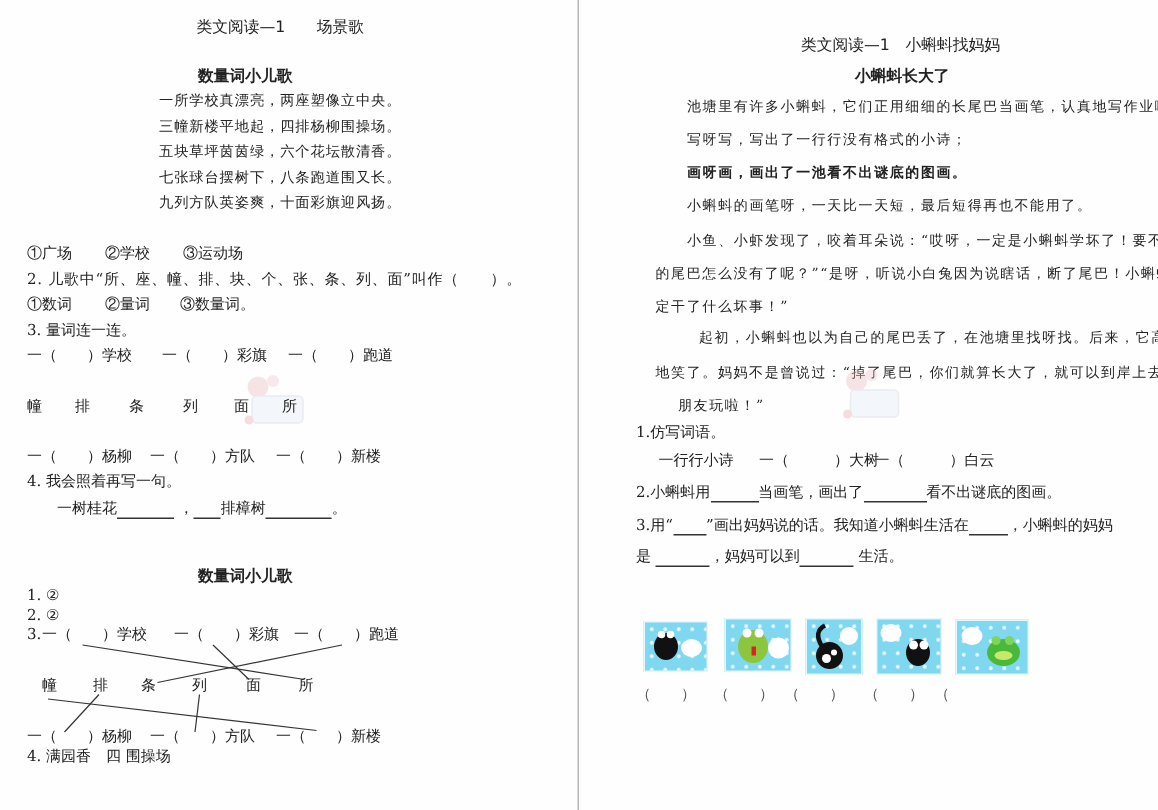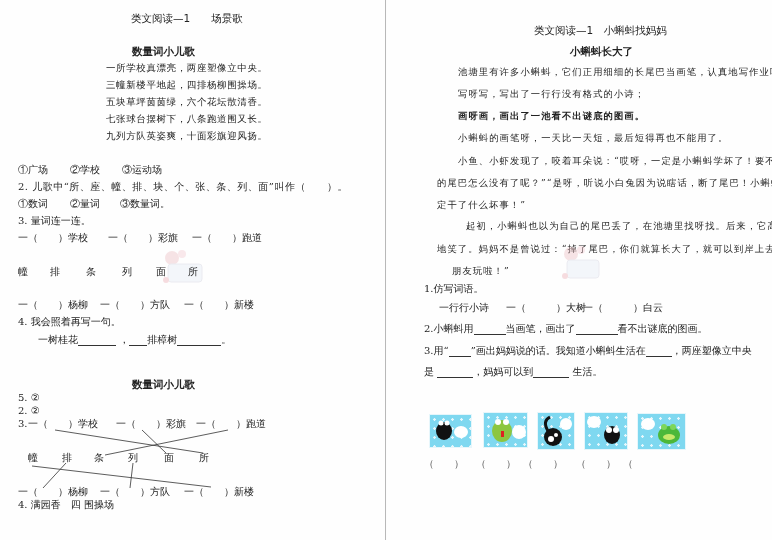--- a/index.html
+++ b/index.html
@@ -70,21 +70,21 @@
   <div class="t" style="left:100px;top:299px;">一（　　）方队</div>
   <div class="t" style="left:184px;top:299px;">一（　　）新楼</div>
 
   <div class="t" style="left:18px;top:316px;">4. 我会照着再写一句。</div>
   <div class="t" style="left:38px;top:334px;">
     <span>一树桂花</span><span class="blank" style="width:38px;"></span>
     <span>，</span><span class="blank" style="width:18px;"></span><span>排樟树</span><span class="blank" style="width:44px;"></span><span>。</span>
   </div>
 
   <div class="t bold" style="left:132px;top:378px;">数量词小儿歌</div>
-  <div class="t" style="left:18px;top:392px;">5. ②</div>
+  <div class="t" style="left:18px;top:392px;">1. ②</div>
   <div class="t" style="left:18px;top:405px;">2. ②</div>
   <div class="t" style="left:18px;top:418px;">3.</div>
   <div class="t" style="left:28px;top:418px;">一（　　）学校</div>
   <div class="t" style="left:116px;top:418px;">一（　　）彩旗</div>
   <div class="t" style="left:196px;top:418px;">一（　　）跑道</div>
 
   <div class="t" style="left:28px;top:452px;">幢</div>
   <div class="t" style="left:62px;top:452px;">排</div>
   <div class="t" style="left:94px;top:452px;">条</div>
   <div class="t" style="left:128px;top:452px;">列</div>
@@ -139,21 +139,21 @@
   <div class="t" style="left:37px;top:283px;text-align:right;">1.仿写词语。</div>
   <div class="t" style="left:52px;top:302px;">一行行小诗</div>
   <div class="t" style="left:119px;top:302px;">一（　　　）大树</div>
   <div class="t" style="left:196px;top:302px;">一（　　　）白云</div>
 
   <div class="t" style="left:37px;top:323px;">
     <span>2.小蝌蚪用</span><span class="blank" style="width:32px;"></span><span>当画笔，画出了</span><span class="blank" style="width:42px;"></span><span>看不出谜底的图画。</span>
   </div>
 
   <div class="t" style="left:37px;top:345px;">
-    <span>3.用“</span><span class="blank" style="width:22px;"></span><span>”画出妈妈说的话。我知道小蝌蚪生活在</span><span class="blank" style="width:26px;"></span><span>，两座塑像立中央</span>
+    <span>3.用“</span><span class="blank" style="width:22px;"></span><span>”画出妈妈说的话。我知道小蝌蚪生活在</span><span class="blank" style="width:26px;"></span><span>，小蝌蚪的妈妈</span>
   </div>
   <div class="t" style="left:37px;top:366px;">
     <span>是</span> <span class="blank" style="width:36px;"></span><span>，妈妈可以到</span><span class="blank" style="width:36px;"></span> <span>生活。</span>
   </div>
 
 
   <div class="img-card" style="left:42px;top:414px;width:41px;height:32px;">
     <div class="dots"></div>
     <svg width="41" height="32" style="position:absolute;left:0;top:0">
         <ellipse cx="14" cy="16" rx="8" ry="9" fill="#111"></ellipse>

